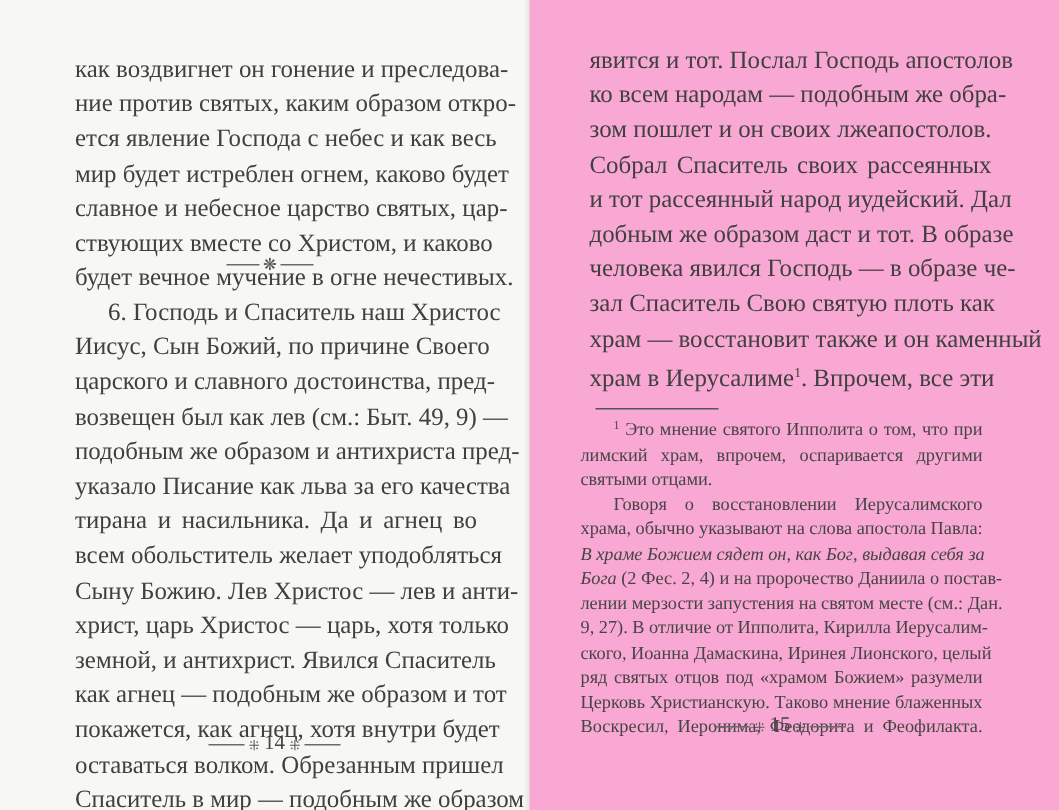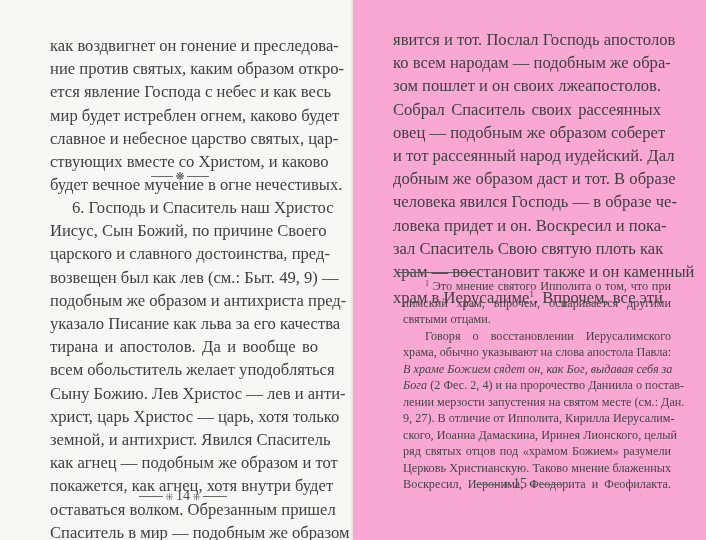--- a/index.html
+++ b/index.html
@@ -56,21 +56,21 @@
     }
     .folio .rule { height: 1px; width: 24px; background: #6a6a6a; }
     .folio .orn { font-size: 9px; margin: 0 3px; color: #555; }
     .left .folio { left: 136px; top: 488px; width: 94px; }
     .right .folio { left: 120px; top: 476px; width: 94px; }
     .fn-rule {
       position: absolute; left: 44px; top: 272px; width: 82px; height: 1px;
       background: #555;
     }
     .footnotes {
-      position: absolute; left: 50px; top: 276px; width: 268px;
+      position: absolute; left: 34px; top: 276px; width: 268px;
       font-family: "Liberation Serif", "DejaVu Serif", serif;
       font-size: 12.2px; line-height: 16.5px; color: #454545;
     }
     .footnotes .line {
       display: block; text-align: justify; text-align-last: justify; white-space: nowrap;
     }
     .footnotes .line.last { text-align-last: left; }
     .footnotes .ind { padding-left: 22px; }
     .footnotes sup { font-size: 8px; vertical-align: 4px; }
     .body-text sup { font-size: 9px; vertical-align: 6px; }
@@ -96,21 +96,21 @@
     <span class="rule"></span>
   </div>
 
   <div class="body-text p2">
     <span class="line indent">6. Господь и Спаситель наш Христос</span>
     <span class="line">Иисус, Сын Божий, по причине Своего</span>
     <span class="line">царского и славного достоинства, пред-</span>
     <span class="line">возвещен был как лев (см.: Быт. 49, 9) —</span>
     <span class="line">подобным же образом и антихриста пред-</span>
     <span class="line">указало Писание как льва за его качества</span>
-    <span class="line">тирана и апостолов. Да и вообще во</span>
+    <span class="line">тирана и насильника. Да и агнец во</span>
     <span class="line">всем обольститель желает уподобляться</span>
     <span class="line">Сыну Божию. Лев Христос — лев и анти-</span>
     <span class="line">христ, царь Христос — царь, хотя только</span>
     <span class="line">земной, и антихрист. Явился Спаситель</span>
     <span class="line">как агнец — подобным же образом и тот</span>
     <span class="line">покажется, как агнец, хотя внутри будет</span>
     <span class="line">оставаться волком. Обрезанным пришел</span>
     <span class="line">Спаситель в мир — подобным же образом</span>
   </div>
 
@@ -124,25 +124,23 @@
 </div>
 
 <div class="gutter"></div>
 
 <div class="page right">
   <div class="body-text p1">
     <span class="line">явится и тот. Послал Господь апостолов</span>
     <span class="line">ко всем народам — подобным же обра-</span>
     <span class="line">зом пошлет и он своих лжеапостолов.</span>
     <span class="line">Собрал Спаситель своих рассеянных</span>
-    <span class="line">овец — подобным же образом соберет</span>
     <span class="line">и тот рассеянный народ иудейский. Дал</span>
     <span class="line">добным же образом даст и тот. В образе</span>
     <span class="line">человека явился Господь — в образе че-</span>
-    <span class="line">ловека придет и он. Воскресил и пока-</span>
     <span class="line">зал Спаситель Свою святую плоть как</span>
     <span class="line">храм — восстановит также и он каменный</span>
     <span class="line"><span>храм в Иерусалиме</span><sup>1</sup><span>. Впрочем, все эти</span></span>
   </div>
 
   <div class="fn-rule"></div>
 
   <div class="footnotes">
     <span class="line ind"><sup>1</sup><span> Это мнение святого Ипполита о том, что при</span></span>
     <span class="line">лимский храм, впрочем, оспаривается другими</span>

